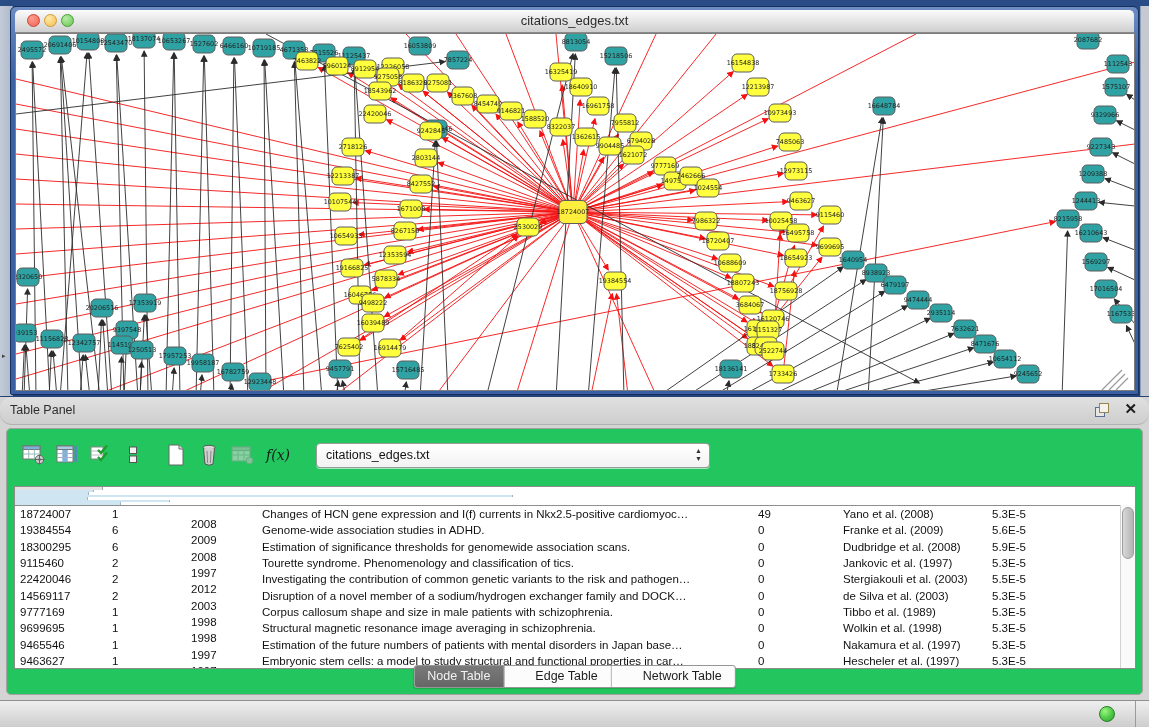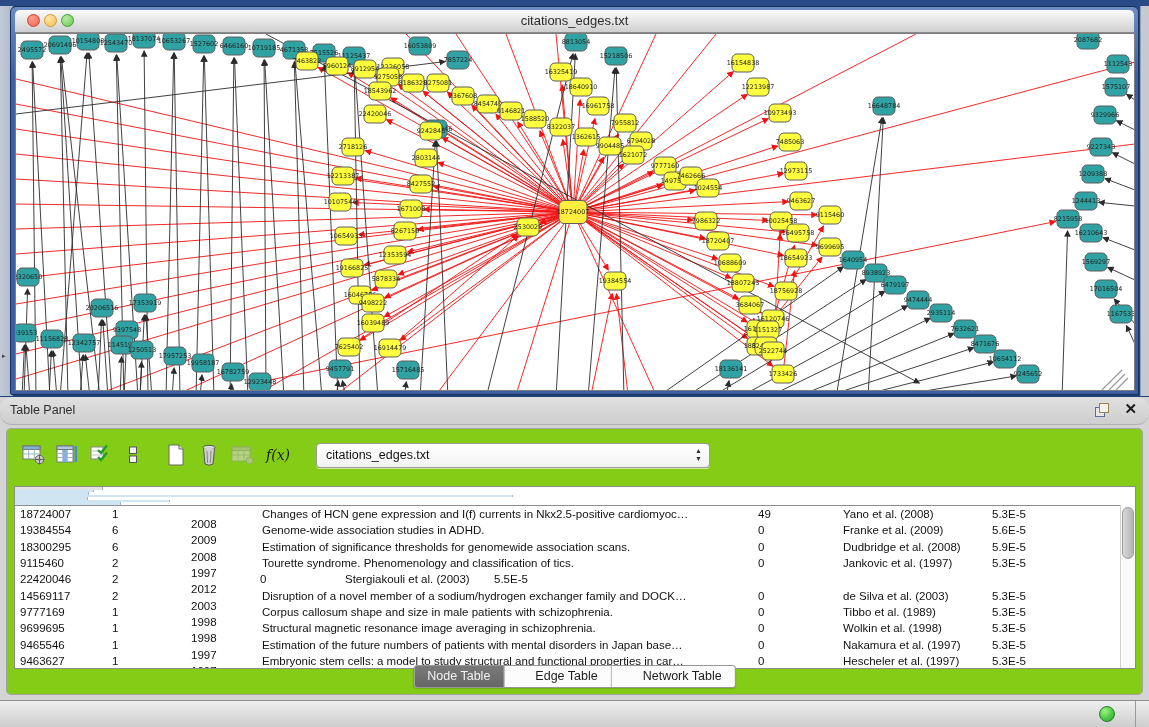--- a/index.html
+++ b/index.html
@@ -29,21 +29,21 @@
   #net{position:absolute;left:0;top:0;}
   
   .panel{position:absolute;left:0;top:397px;width:1149px;height:303px;background:#d4d4d4;}
   .panel-titlebar{position:absolute;left:0;top:0;right:0;height:27px;
     background:linear-gradient(#e0e0e0,#cecece);border-bottom:1px solid #b0b0b0;border-radius:12px;}
   .panel-title{position:absolute;left:10px;top:6px;font-size:12.5px;color:#2e2e2e;}
   .float-icon{position:absolute;right:40px;top:6px;width:14px;height:14px;}
   .float-icon .sq1{position:absolute;left:0;bottom:0;width:8px;height:8px;border:1px solid #5a6f93;background:#e7e7e7;}
   .float-icon .sq2{position:absolute;right:0;top:0;width:8px;height:8px;border:1px solid #97854f;background:#f4f2ea;}
   .close-icon{position:absolute;right:12px;top:3px;font-size:15px;font-weight:bold;color:#1c1c1c;cursor:default;}
-  .panel-inner{position:absolute;left:6px;top:31px;right:6px;height:267px;background:#84cc16;
+  .panel-inner{position:absolute;left:6px;top:31px;right:6px;height:267px;background:#22c55e;
     border:1px solid #a3a3a3;border-radius:5px;box-sizing:border-box;}
   
   .ptoolbar{position:absolute;left:12px;top:10px;height:32px;display:flex;align-items:center;}
   .tbtn{width:30px;height:28px;display:flex;align-items:center;justify-content:center;margin-right:3px;}
   .fxbtn{font-family:"DejaVu Serif",serif;font-style:italic;font-size:14px;color:#1a1a1a;margin:0 10px 0 6px;}
   .tbl-select{position:relative;width:392px;height:23px;margin-left:16px;background:linear-gradient(#ffffff,#f2f2f2);
     border:1px solid #9a9a9a;border-radius:4px;box-shadow:0 1px 0 rgba(255,255,255,.6);}
   .tbl-select .val{position:absolute;left:9px;top:4px;font-size:12.5px;color:#111;}
   .tbl-select .arrows{position:absolute;right:7px;top:3px;display:flex;flex-direction:column;line-height:8px;
     font-size:7px;color:#333;}
@@ -928,20 +928,21 @@
             <div class="td c2">1997</div>
             <div class="td c3">Tourette syndrome. Phenomenology and classification of tics.</div>
             <div class="td c4">0</div>
             <div class="td c5">Jankovic et al. (1997)</div>
             <div class="td c6">5.3E-5</div>
           </div>
           <div class="trow">
             <div class="td c0">22420046</div>
             <div class="td c1">2</div>
             <div class="td c2">2012</div>
+            <div class="td c3">Investigating the contribution of common genetic variants to the risk and pathogen…</div>
             <div class="td c4">0</div>
             <div class="td c5">Stergiakouli et al. (2003)</div>
             <div class="td c6">5.5E-5</div>
           </div>
           <div class="trow">
             <div class="td c0">14569117</div>
             <div class="td c1">2</div>
             <div class="td c2">2003</div>
             <div class="td c3">Disruption of a novel member of a sodium/hydrogen exchanger family and DOCK…</div>
             <div class="td c4">0</div>

